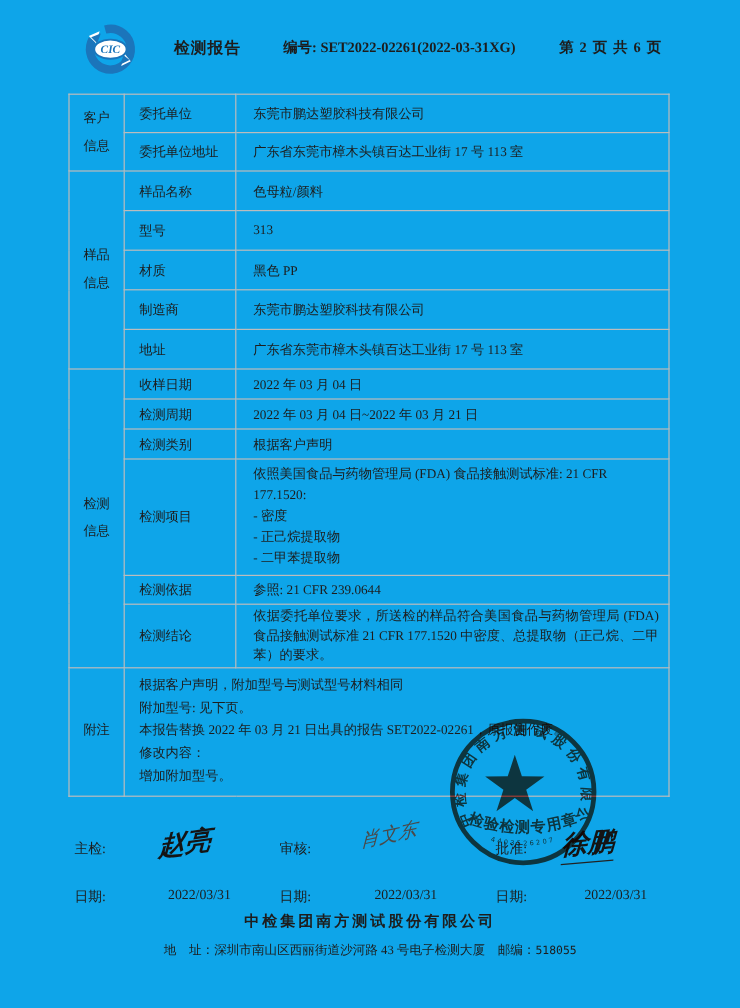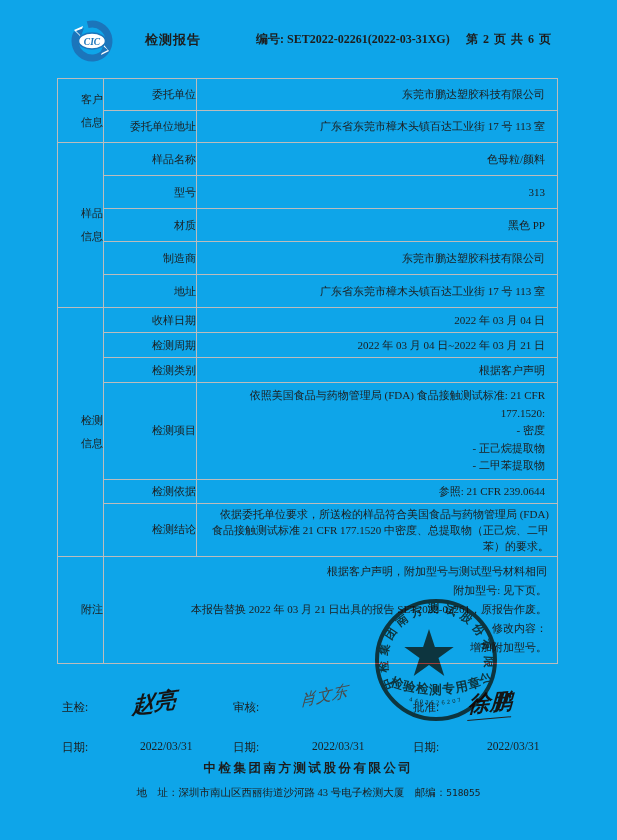--- a/index.html
+++ b/index.html
@@ -10,26 +10,26 @@
     color: #1d1d1d;
     position: relative;
     overflow: hidden;
   }
   .page { position: absolute; inset: 0; width: 617px; height: 840px; background: #0ea5e9; }
 
   
   .header { position: absolute; left: 0; top: 0; width: 617px; height: 70px; }
   .logo { position: absolute; left: 66px; top: 17px; }
   .hdr-title { position: absolute; left: 145px; top: 31px; font-size: 13px; font-weight: bold; letter-spacing: 1px; }
-  .hdr-no { position: absolute; left: 236px; top: 31px; font-size: 12px; font-weight: bold; margin-left: 20px; }
+  .hdr-no { position: absolute; left: 236px; top: 31px; font-size: 12px; font-weight: bold; }
   .hdr-page { position: absolute; left: 466px; top: 31px; font-size: 12px; font-weight: bold; letter-spacing: 1px; }
 
   
   table.info { position: absolute; left: 57px; top: 78px; width: 501px; border-collapse: collapse; table-layout: fixed; }
-  table.info td { border: 1px solid #bcbcbc; font-size: 11px; vertical-align: middle; text-align: right; }
+  table.info td { border: 1px solid #bcbcbc; font-size: 11px; vertical-align: middle; }
   col.c-group { width: 46px; }
   col.c-label { width: 93px; }
   .group-cell { text-align: center; white-space: pre-line; line-height: 23px; font-size: 11.5px; }
   .label-cell { padding-left: 12px; }
   .value-cell { padding-left: 14px; padding-right: 12px; }
   tr.h32 { height: 32px; } tr.h33 { height: 33px; } tr.h25 { height: 25px; }
   tr.h89 { height: 89px; } tr.h24 { height: 24px; } tr.h50 { height: 50px; } tr.h97 { height: 97px; }
   .multiline { white-space: pre-line; line-height: 17.5px; padding-top: 4px; padding-bottom: 4px; }
   .conclusion { line-height: 16px; font-size: 10.6px; text-align: justify; padding: 2px 8px 2px 14px; }
   .notes-cell { white-space: pre-line; line-height: 19.2px; padding: 5px 10px 5px 12px; vertical-align: top; }

